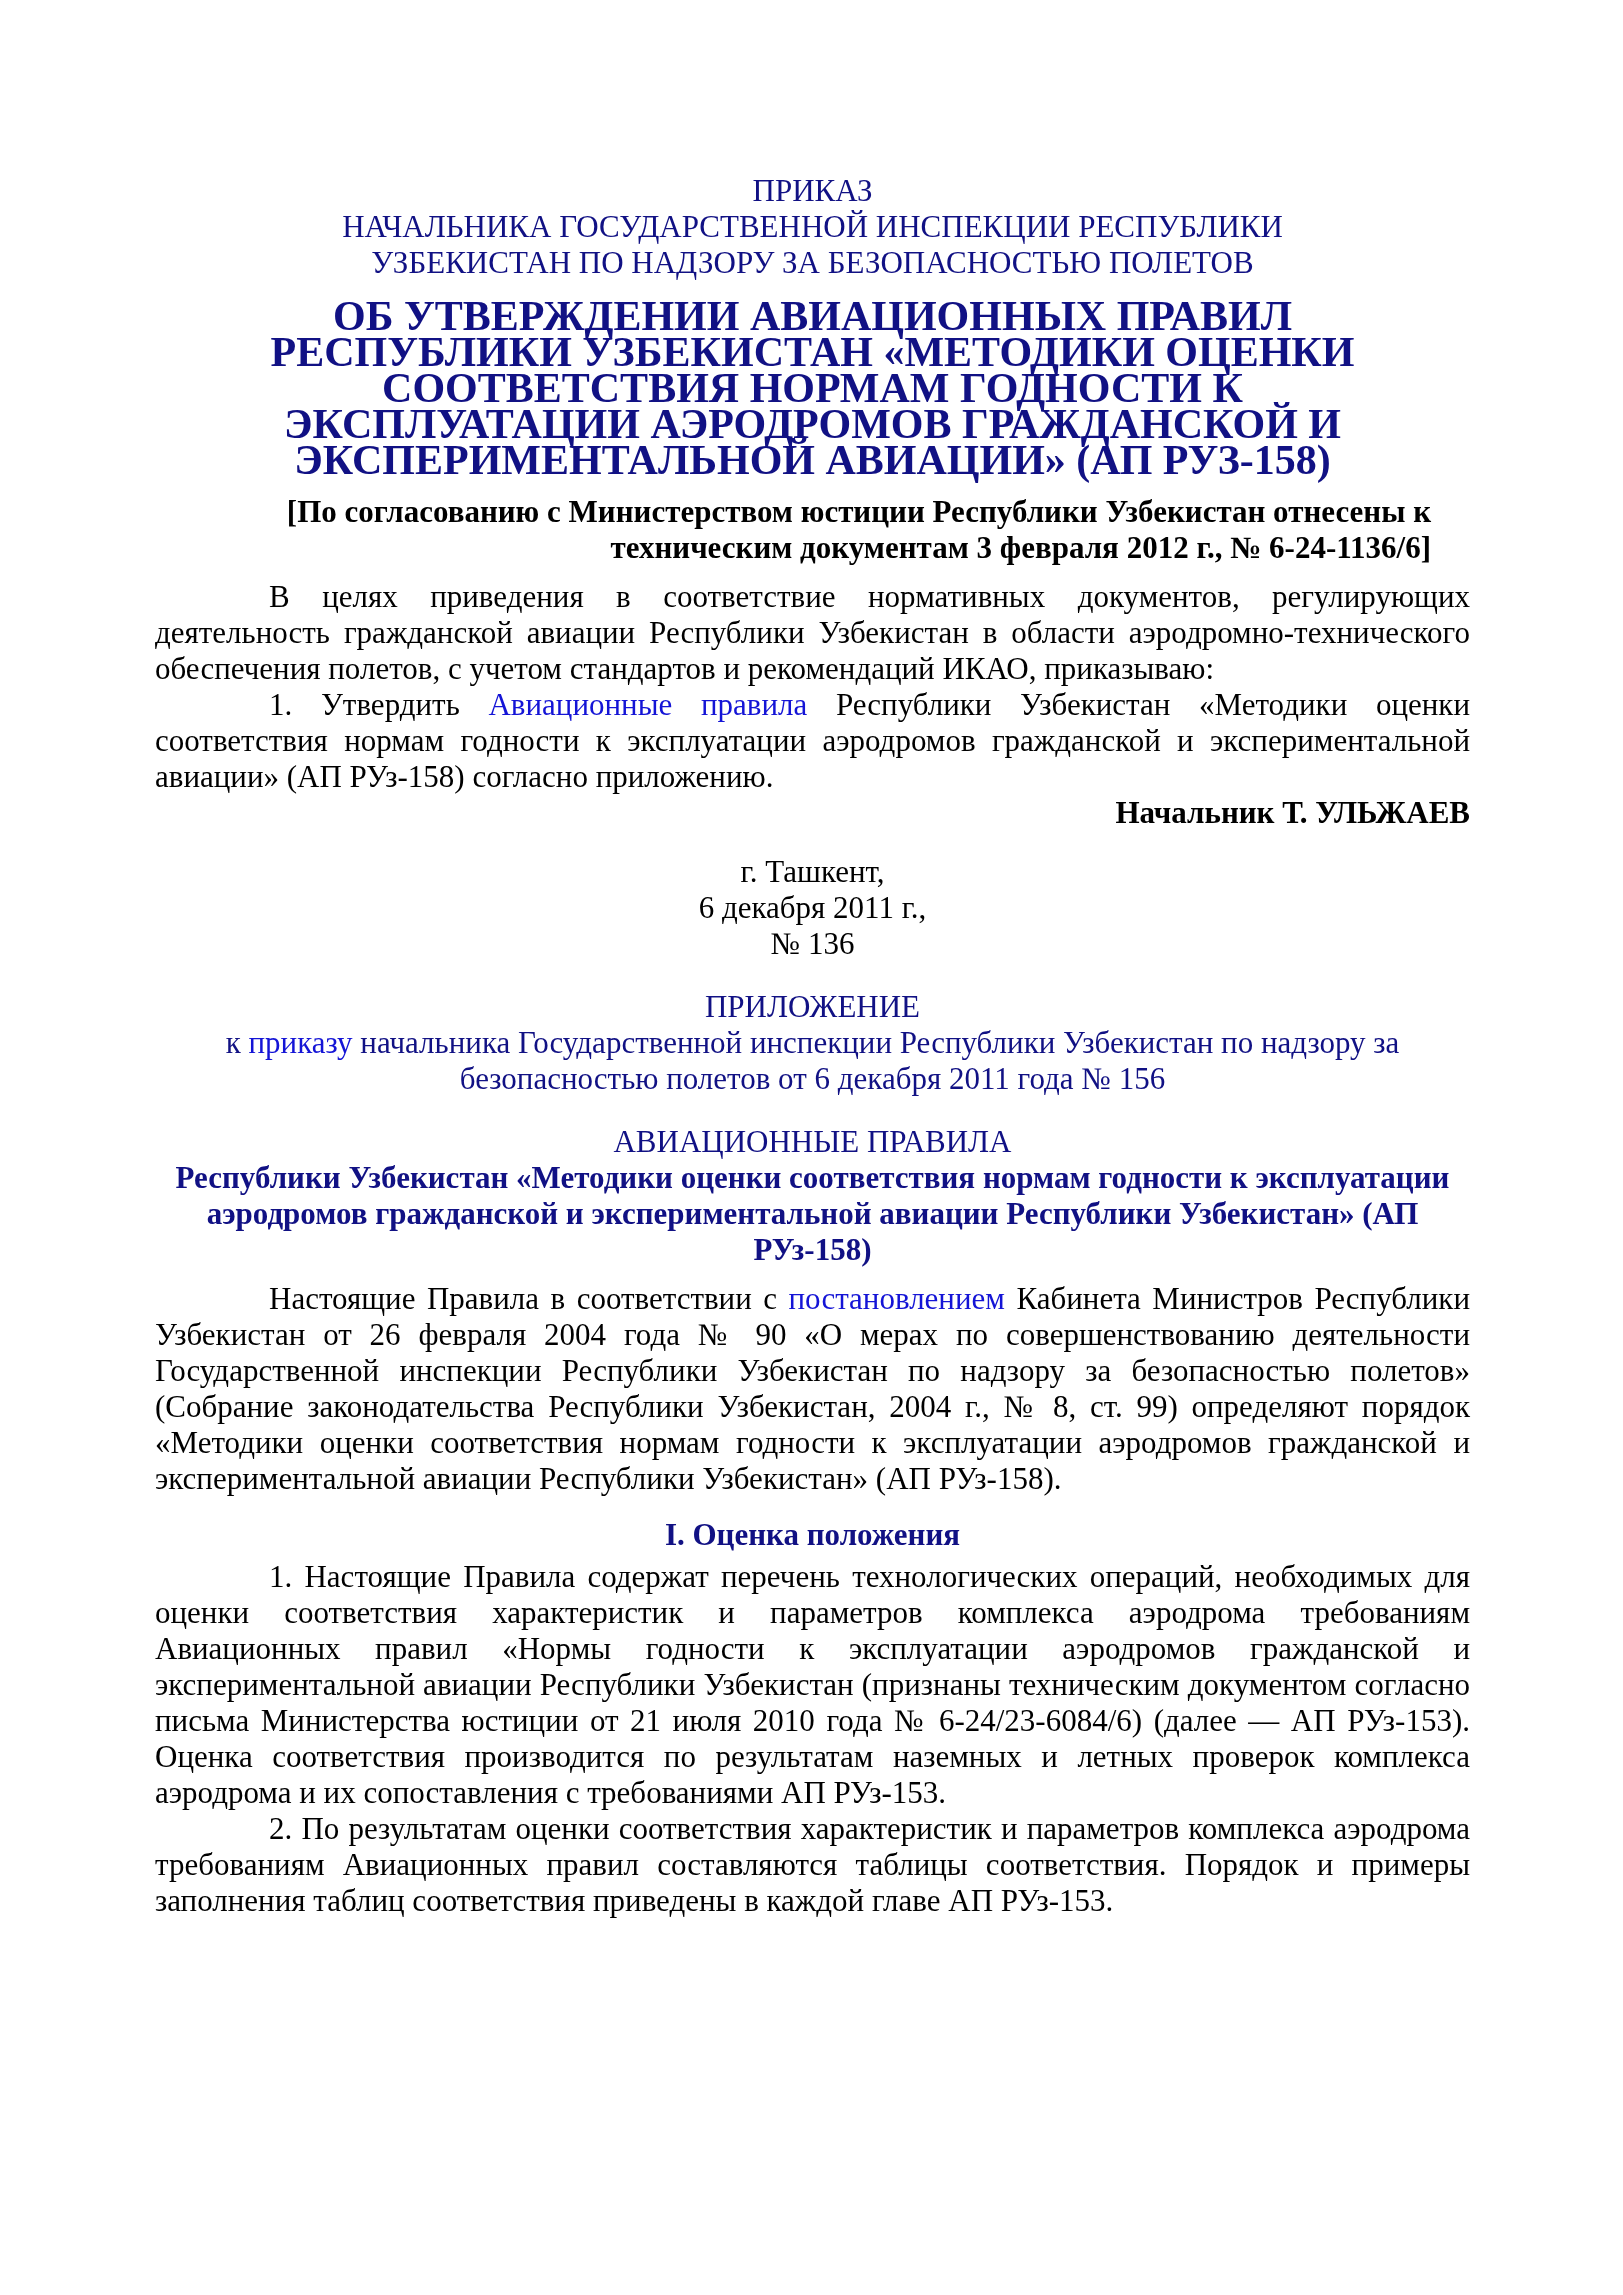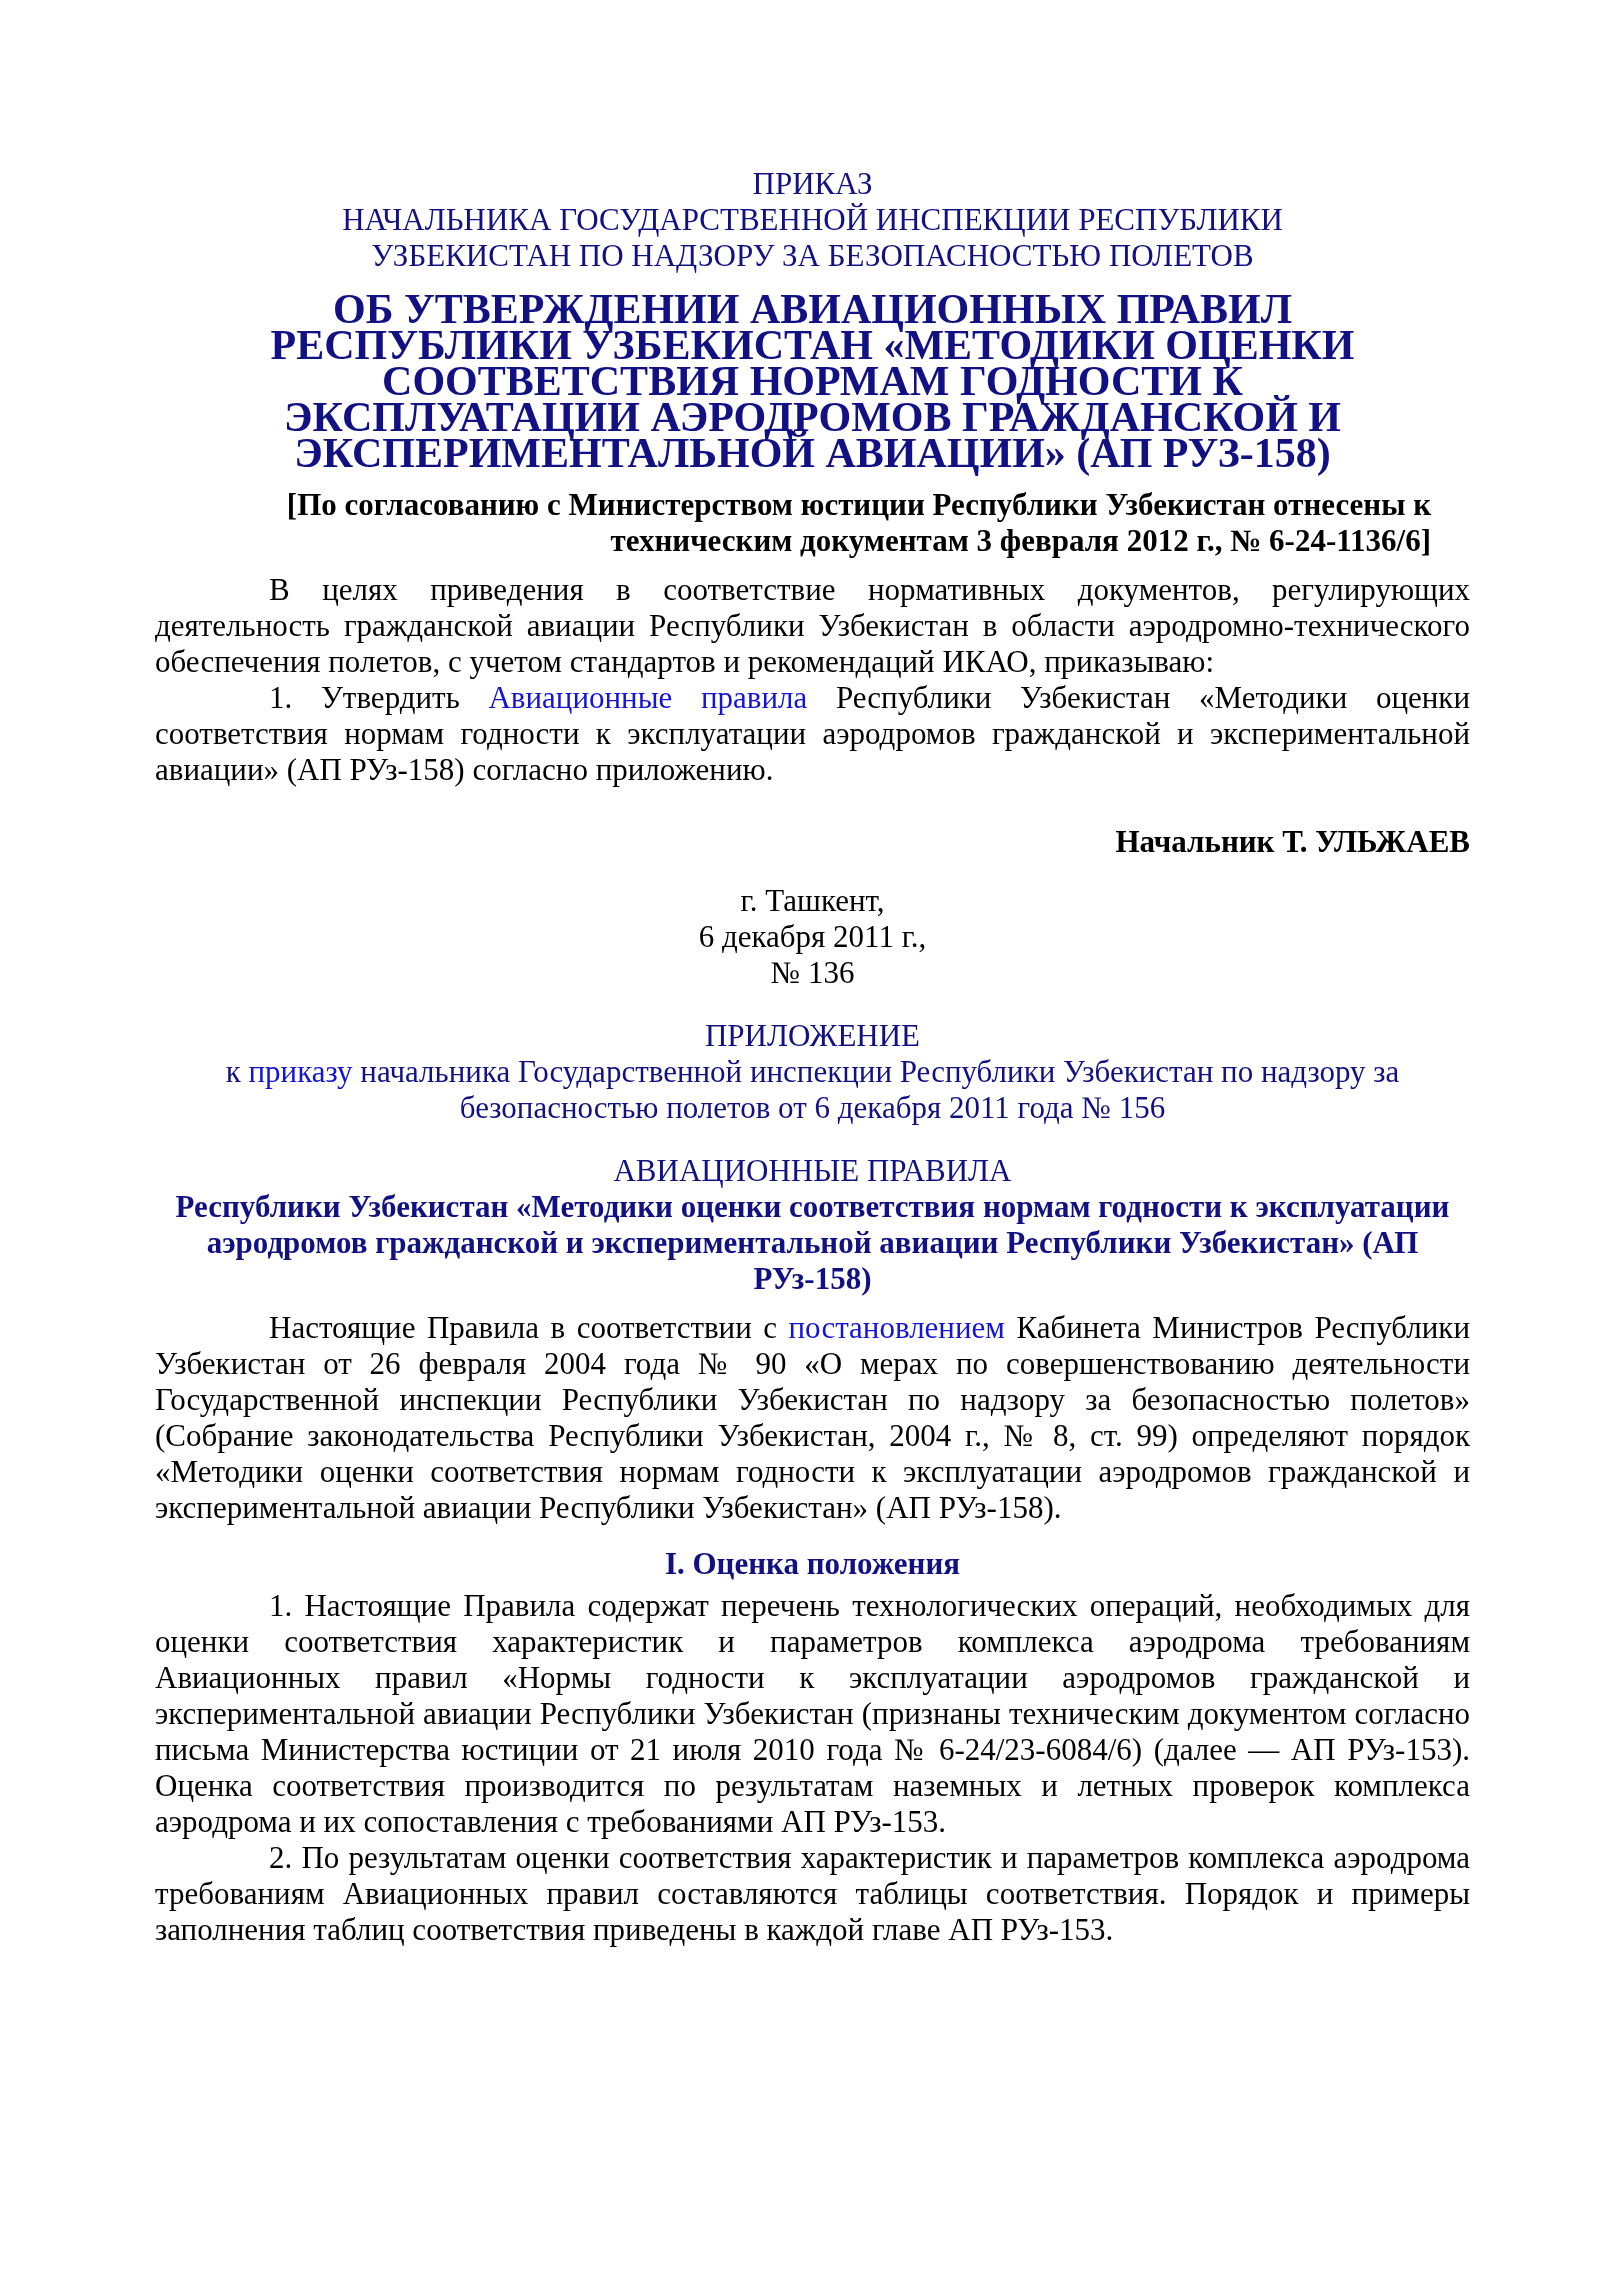--- a/index.html
+++ b/index.html
@@ -1,32 +1,32 @@
 <!DOCTYPE html>
 <html style="font-size:12.6px"><head>
 <meta charset="utf-8">
 <style>
   html, body { margin: 0; padding: 0; background: #ffffff; }
   body { width: 1623px; height: 2295px; position: relative; overflow: hidden; }
   .page {
-    position: absolute; left: 155px; top: 166px; width: 1315px;
+    position: absolute; left: 155px; top: 173px; width: 1315px;
     font-family: "Liberation Serif", "DejaVu Serif", serif;
     font-size: 31px; line-height: 36px; color: #000000;
   }
   .navy { color: #111184; }
   .link { color: #1414d6; text-decoration: none; cursor: pointer; }
   .center { text-align: center; }
   .right { text-align: right; }
   .just { text-align: justify; text-indent: 114px; margin: 0; }
   p, h1, h2, h3, div.blk { margin: 0; }
   h1.order-title { font-weight: normal; font-size: 31px; line-height: 36px; margin: 0 86px; }
   h2.order-subject { font-weight: bold; font-size: 42px; line-height: 36px; margin: 17.3px 47px 0 47px; }
   .approval { font-weight: bold; margin: 15.7px 39px 0 39px; text-align: right; }
   .intro { margin-top: 12.6px; }
-  .signature { margin-top: 36px; font-weight: bold; }
+  .signature { font-weight: bold; }
   .place-date { margin-top: 23.5px; }
   .appendix { margin-top: 27px; }
   .appendix-sub { margin: 0 47px; }
   .rules-title { margin-top: 27px; }
   .rules-sub { font-weight: bold; margin: 0 15.7px; }
   .rules-intro { margin-top: 12.6px; }
   .section-heading { font-weight: bold; font-size: 31px; line-height: 36px; margin-top: 20.4px; text-align: center; }
   .sec-body { margin-top: 6.3px; }
 </style>
 </head>

